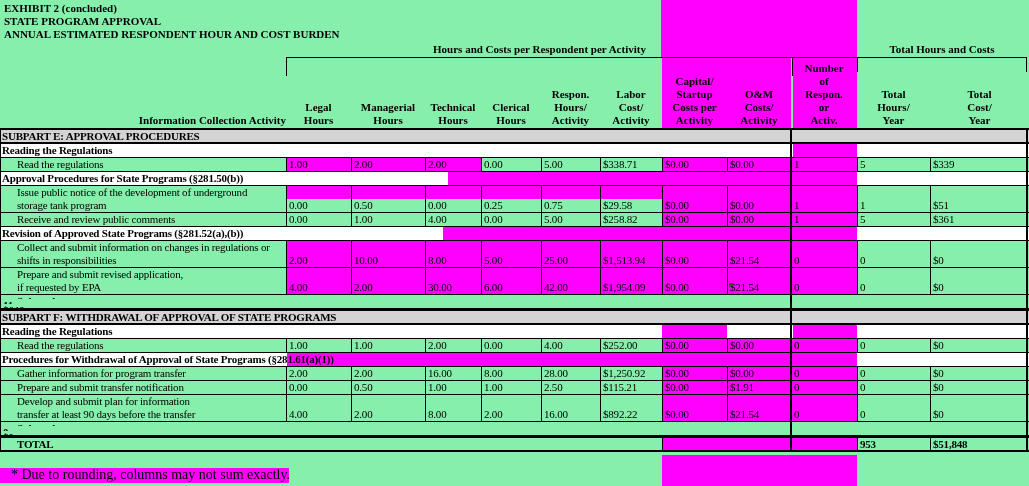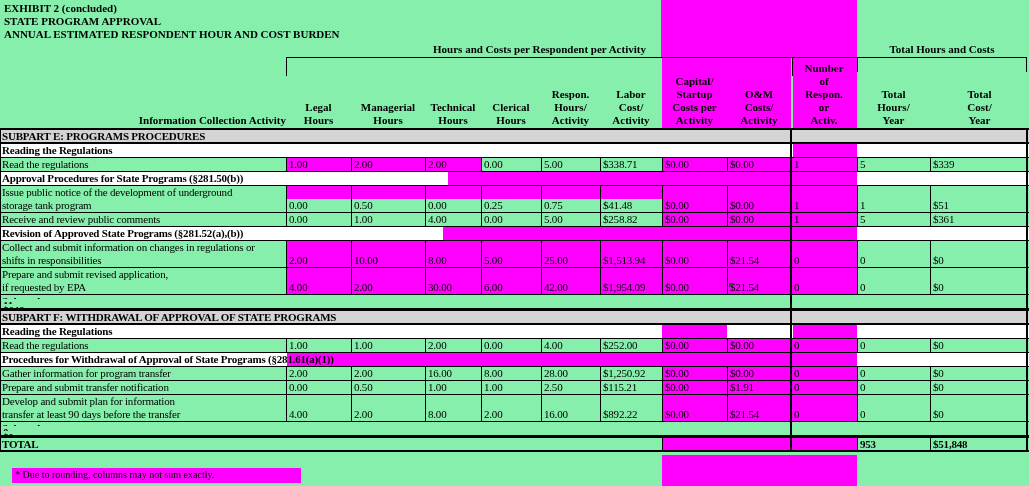--- a/index.html
+++ b/index.html
@@ -19,31 +19,31 @@
   #tbody{left:0;top:128px;width:1029px;}
   .row{display:flex;box-sizing:border-box;border-bottom:1px solid #000;height:14px;overflow:hidden;
        letter-spacing:-0.2px;}
   .row.pairA{border-bottom:none;height:13px;}
   .row.section{height:16px;border-top:2px solid #000;border-bottom:2px solid #000;background:#D4D4D4;
        font-weight:bold;}
   .row.grand{height:16px;border-top:2px solid #000;border-bottom:2px solid #000;font-weight:bold;}
   .row.subtot{font-weight:bold;flex-direction:column;}
   .c{box-sizing:border-box;border-left:1px solid #000;padding:0 0 0 2px;overflow:hidden;
      white-space:nowrap;position:relative;}
-  .lab{box-sizing:border-box;width:286px;padding-left:2px;overflow:hidden;white-space:nowrap;}
+  .lab{box-sizing:border-box;width:286px;padding-left:17px;overflow:hidden;white-space:nowrap;}
   .m{background:#FF00FF;}
   .full{box-sizing:border-box;width:100%;padding-left:2px;white-space:nowrap;overflow:hidden;}
   .cm{position:absolute;left:1px;top:2px;width:0;height:0;
       border-top:5px solid #007000;border-right:5px solid transparent;}
   #vline-heavy{left:790px;top:128px;width:2px;height:324px;background:#000;}
   #vline-left{left:0;top:128px;width:1px;height:324px;background:#000;}
   #vline-right{left:1026px;top:128px;width:2px;height:324px;background:#000;}
   #below-block{left:662px;top:455px;width:195px;height:31px;background:#FF00FF;}
-  #footnote{left:12px;top:468px;width:289px;height:15px;background:#FF00FF;font-size:10px;
-            padding-left:3px;box-sizing:border-box;line-height:14px;white-space:nowrap;}
+  #footnote{left:0;top:468px;width:289px;height:15px;background:#FF00FF;font-size:14px;
+            padding-left:11px;box-sizing:border-box;line-height:14px;white-space:nowrap;}
 </style>
 </head>
 <body>
 
 <div id="screen">
 
   <div id="titles" class="abs">
     <div>EXHIBIT 2 (concluded)</div>
     <div>STATE PROGRAM APPROVAL</div>
     <div>ANNUAL ESTIMATED RESPONDENT HOUR AND COST BURDEN</div>
@@ -71,21 +71,21 @@
       <div class="hc" style="width: 62px;">Labor<br>Cost/<br>Activity</div>
       <div class="hc" style="width: 65px;">Capital/<br>Startup<br>Costs per<br>Activity</div>
       <div class="hc" style="width: 64px;">O&amp;M<br>Costs/<br>Activity</div>
       <div class="hc" style="width: 66px;">Number<br>of<br>Respon.<br>or<br>Activ.</div>
       <div class="hc" style="width: 73px;">Total<br>Hours/<br>Year</div>
       <div class="hc" style="width: 99px;">Total<br>Cost/<br>Year</div>
     </div>
 
   <div id="tbody" class="abs">
       <div class="row section">
-        <div class="full">SUBPART E: PROGRAMS PROCEDURES</div>
+        <div class="full">SUBPART E: APPROVAL PROCEDURES</div>
       </div>
       <div class="row" style="background: linear-gradient(to right, rgb(255, 255, 255) 0px, rgb(255, 255, 255) 793px, rgb(255, 0, 255) 793px, rgb(255, 0, 255) 857px, rgb(255, 255, 255) 857px, rgb(255, 255, 255) 100%);">
         <div class="full bold">Reading the Regulations</div>
       </div>
       <div class="row">
         <div class="lab">Read the regulations</div>
         <div class="c m" style="width: 65px;">1.00</div>
         <div class="c m" style="width: 74px;">2.00</div>
         <div class="c m" style="width: 56px;">2.00</div>
         <div class="c" style="width: 60px;">0.00</div>
@@ -114,21 +114,21 @@
         <div class="c" style="width: 73px;"></div>
         <div class="c" style="width: 99px;"></div>
       </div>
       <div class="row">
         <div class="lab">storage tank program</div>
         <div class="c" style="width: 65px;">0.00</div>
         <div class="c" style="width: 74px;">0.50</div>
         <div class="c" style="width: 56px;">0.00</div>
         <div class="c" style="width: 60px;">0.25</div>
         <div class="c" style="width: 59px;">0.75</div>
-        <div class="c" style="width: 62px;">$41.48</div>
+        <div class="c" style="width: 62px;">$29.58</div>
         <div class="c m" style="width: 65px;">$0.00</div>
         <div class="c m" style="width: 64px;">$0.00</div>
         <div class="c m" style="width: 66px;">1</div>
         <div class="c" style="width: 73px;">1</div>
         <div class="c" style="width: 99px;">$51</div>
       </div>
       <div class="row">
         <div class="lab">Receive and review public comments</div>
         <div class="c" style="width: 65px;">0.00</div>
         <div class="c" style="width: 74px;">1.00</div>

